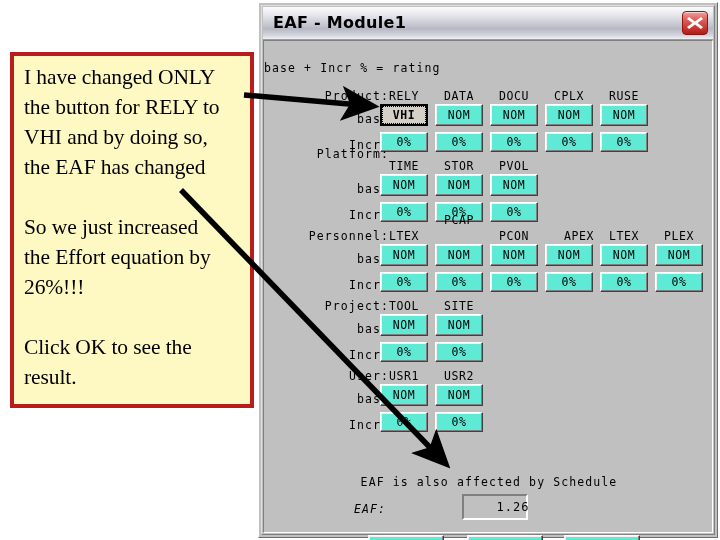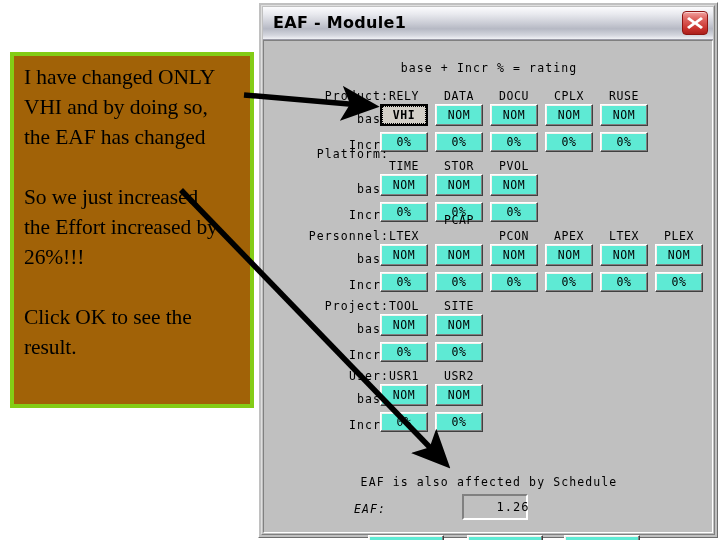--- a/index.html
+++ b/index.html
@@ -15,22 +15,22 @@
     position: relative;
   }
 
   
   #annotation-box {
     position: absolute;
     left: 10px;
     top: 52px;
     width: 244px;
     height: 356px;
-    background: #a16207;
-    border: 4px solid #84cc16;
+    background: #fef9c3;
+    border: 4px solid #b91c1c;
     box-sizing: border-box;
     padding: 6px 8px 0 10px;
     z-index: 40;
   }
   #annotation-box p {
     margin: 0;
     font-family: "Liberation Serif", "DejaVu Serif", serif;
     font-size: 21.5px;
     line-height: 30px;
     color: #000000;
@@ -133,21 +133,21 @@
     color: #000000;
     letter-spacing: 1.1px;
     white-space: nowrap;
   }
 
   #formula {
     position: absolute;
     left: 0;
     top: 20px;
     width: 450px;
-    text-align: center;
+    text-align: left;
   }
 
   .row-label {
     position: absolute;
     text-align: right;
     width: 140px;
   }
 
   .col-head {
     position: absolute;
@@ -238,24 +238,25 @@
     width: 76px;
     height: 24px;
     font-size: 11.5px;
   }
 </style>
 </head>
 <body>
 
 <div id="annotation-box">
   <p>I have changed ONLY</p>
+  <p>the button for RELY to</p>
   <p>VHI and by doing so,</p>
   <p>the EAF has changed</p>
   <p class="gap">So we just increased</p>
-  <p>the Effort increased by</p>
+  <p>the Effort equation by</p>
   <p>26%!!!</p>
   <p class="gap">Click OK to see the</p>
   <p>result.</p>
 </div>
 
 <div id="dialog">
   <div id="dialog-inner">
 
     <div id="title-bar">
       <div id="title-text">EAF - Module1</div>
@@ -310,21 +311,21 @@
       <button class="btn btn-incr" style="left:171px; top:161px;">0%</button>
       <button class="btn btn-incr" style="left:226px; top:161px;">0%</button>
 
       <div class="mono row-label" style="left:-15px; top:188px;">Personnel:</div>
       <div class="mono row-label" style="left:-15px; top:211px;">base</div>
       <div class="mono row-label" style="left:-15px; top:237px;">Incr%</div>
 
       <div class="mono col-head" style="left:116px; top:188px;">LTEX</div>
       <div class="mono col-head" style="left:171px; top:172px;">PCAP</div>
       <div class="mono col-head" style="left:226px; top:188px;">PCON</div>
-      <div class="mono col-head" style="left:281px; top:188px;">APEX</div>
+      <div class="mono col-head" style="left:291px; top:188px;">APEX</div>
       <div class="mono col-head" style="left:336px; top:188px;text-align:center;">LTEX</div>
       <div class="mono col-head" style="left:391px; top:188px;">PLEX</div>
 
       <button class="btn btn-base" style="left:116px; top:203px;">NOM</button>
       <button class="btn btn-base" style="left:171px; top:203px;">NOM</button>
       <button class="btn btn-base" style="left:226px; top:203px;">NOM</button>
       <button class="btn btn-base" style="left:281px; top:203px;">NOM</button>
       <button class="btn btn-base" style="left:336px; top:203px;">NOM</button>
       <button class="btn btn-base" style="left:391px; top:203px;">NOM</button>
 

